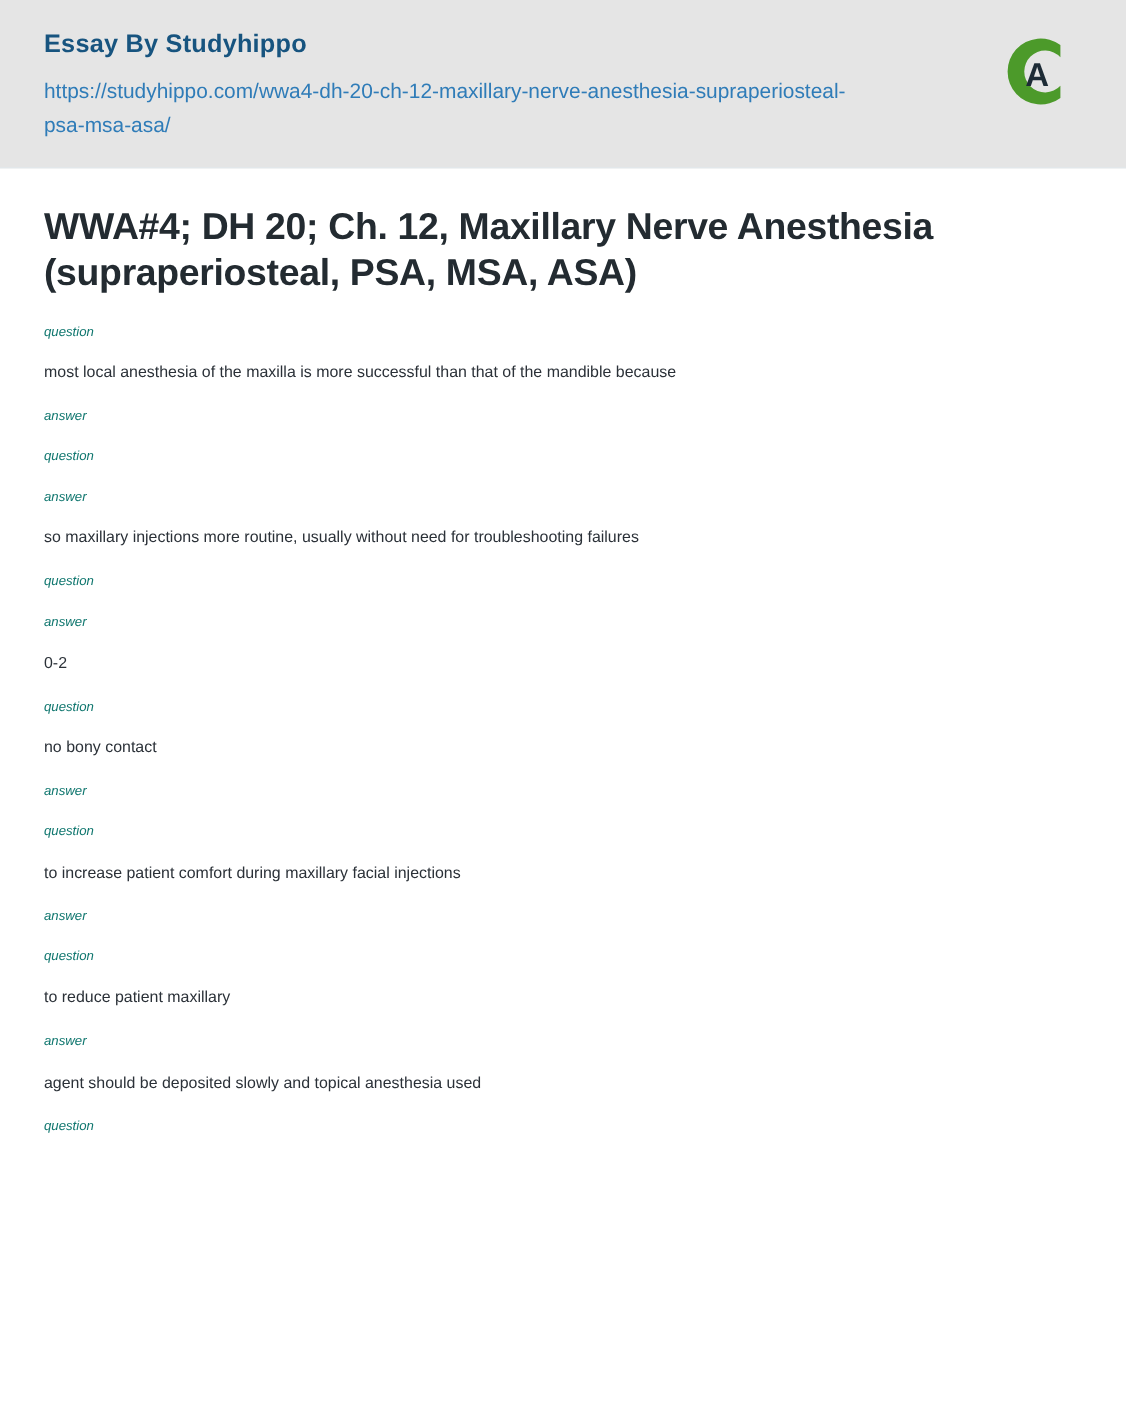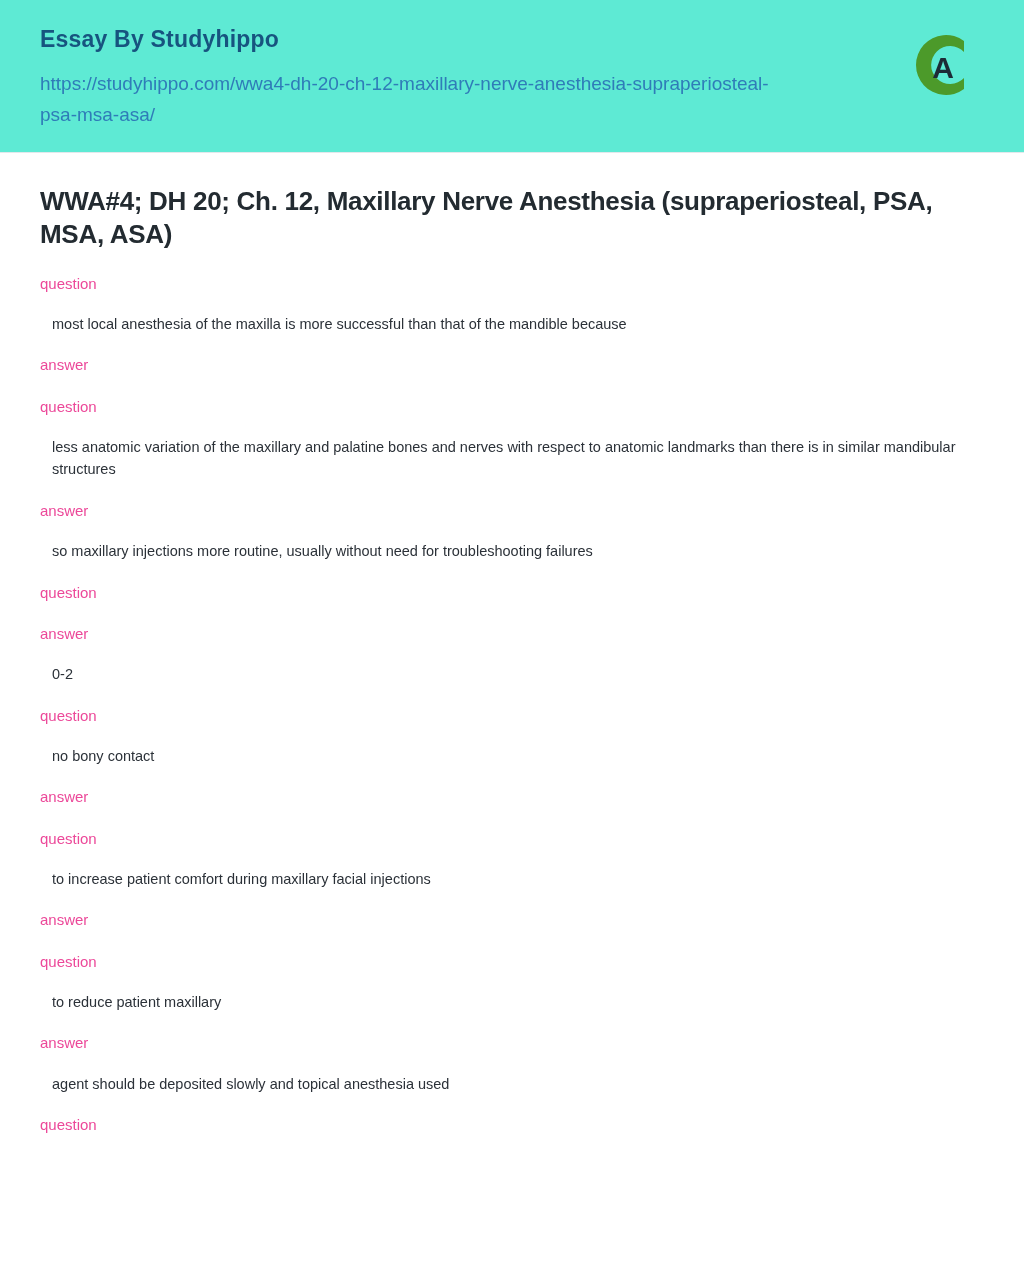--- a/index.html
+++ b/index.html
@@ -17,21 +17,21 @@
 
   .page {
     width: 1024px;
     min-height: 1274px;
     background: #ffffff;
     position: relative;
   }
 
   
   .header {
-    background: #5eead4;
+    background: #e5e5e5;
     border-bottom: 1px solid #e2e8ec;
     padding: 26px 40px 22px 40px;
     position: relative;
     min-height: 146px;
   }
   .brand {
     font-size: 23px;
     font-weight: bold;
     color: #17547f;
     letter-spacing: 0.2px;
@@ -54,43 +54,44 @@
     width: 78px;
     height: 78px;
   }
   .logo svg { display: block; }
 
   
   .content {
     padding: 32px 40px 40px 40px;
   }
   .doc-title {
-    font-size: 26px;
+    font-size: 34px;
     font-weight: bold;
     line-height: 1.24;
     color: #232b31;
     letter-spacing: -0.3px;
     margin: 0 0 22px 0;
     max-width: 900px;
   }
 
   .qa-list {
     display: block;
   }
   .qa-label {
-    font-size: 15px;
-    color: #ec4899;
+    font-size: 12px;
+    color: #0f766e;
     line-height: 1.55;
     margin: 0 0 18px 0;
+    font-style: italic;
   }
   .qa-text {
     font-size: 14.5px;
     color: #2b3138;
     line-height: 1.55;
-    margin: 0 0 18px 12px;
+    margin: 0 0 18px 0;
     max-width: 930px;
   }
 </style>
 </head>
 <body>
 
 <div class="page">
 
   <div class="header">
     <div class="brand">Essay By Studyhippo</div>
@@ -108,21 +109,20 @@
     <h1 class="doc-title">WWA#4; DH 20; Ch. 12, Maxillary Nerve Anesthesia (supraperiosteal, PSA, MSA, ASA)</h1>
 
     <div class="qa-list">
 
       <div class="qa-label">question</div>
       <div class="qa-text">most local anesthesia of the maxilla is more successful than that of the mandible because</div>
 
       <div class="qa-label">answer</div>
 
       <div class="qa-label">question</div>
-      <div class="qa-text">less anatomic variation of the maxillary and palatine bones and nerves with respect to anatomic landmarks than there is in similar mandibular structures</div>
 
       <div class="qa-label">answer</div>
       <div class="qa-text">so maxillary injections more routine, usually without need for troubleshooting failures</div>
 
       <div class="qa-label">question</div>
 
       <div class="qa-label">answer</div>
       <div class="qa-text">0-2</div>
 
       <div class="qa-label">question</div>

